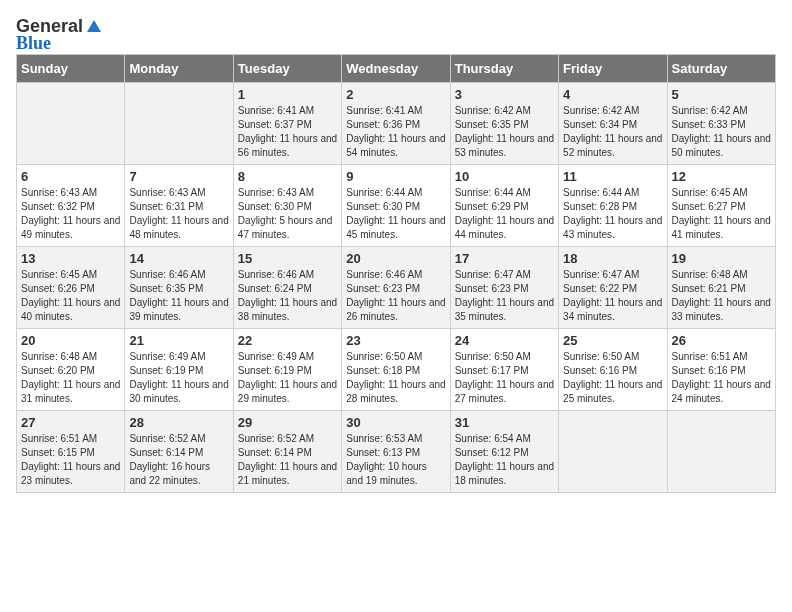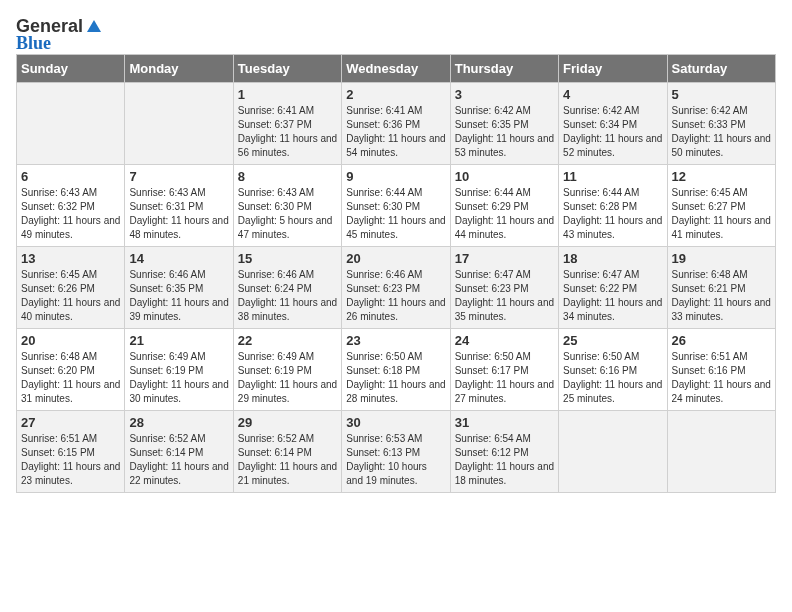--- a/index.html
+++ b/index.html
@@ -339,21 +339,21 @@
             <div>Sunrise: 6:51 AM</div>
             <div>Sunset: 6:15 PM</div>
             <div>Daylight: 11 hours and 23 minutes.</div>
           </div>
         </td>
         <td>
           <span class="day-number">28</span>
           <div class="day-info">
             <div>Sunrise: 6:52 AM</div>
             <div>Sunset: 6:14 PM</div>
-            <div>Daylight: 11 hours and 22 minutes.</div>
+            <div>Daylight: 16 hours and 22 minutes.</div>
           </div>
         </td>
         <td>
           <span class="day-number">29</span>
           <div class="day-info">
             <div>Sunrise: 6:52 AM</div>
             <div>Sunset: 6:14 PM</div>
             <div>Daylight: 11 hours and 21 minutes.</div>
           </div>
         </td>

